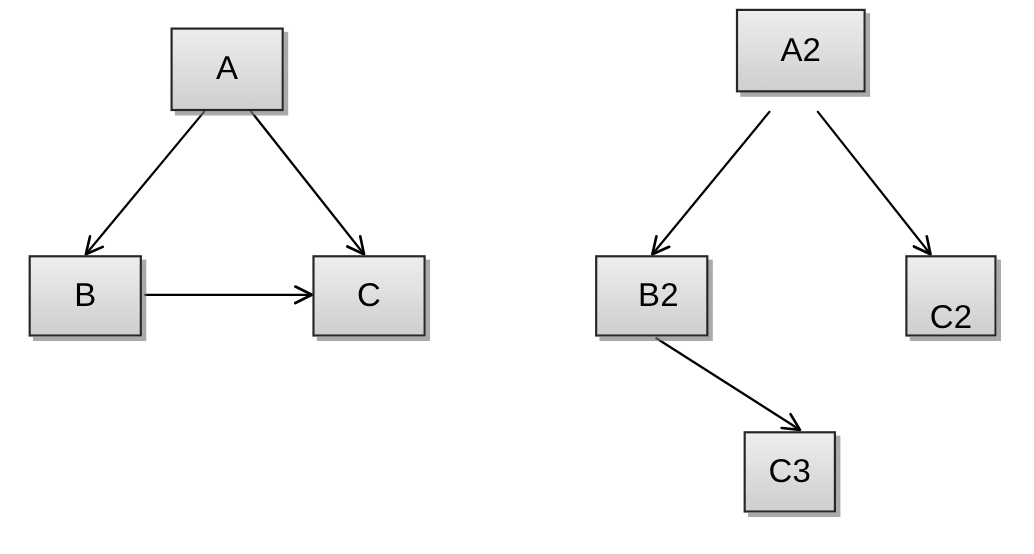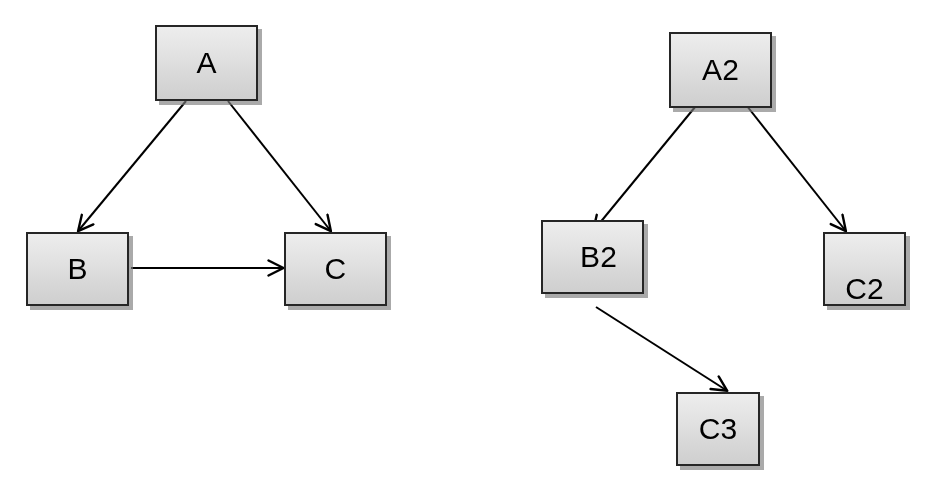--- a/index.html
+++ b/index.html
@@ -70,24 +70,24 @@
   <div id="nodes-layer">
       <div class="node" style="left: 155px; top: 25px; width: 103px; height: 76px;">
         <span class="node-label">A</span>
       </div>
       <div class="node" style="left: 26px; top: 232px; width: 103px; height: 74px;">
         <span class="node-label">B</span>
       </div>
       <div class="node" style="left: 284px; top: 232px; width: 103px; height: 74px;">
         <span class="node-label">C</span>
       </div>
-      <div class="node" style="left: 669px; top: 32px; width: 103px; height: 76px;">
+      <div class="node" style="left: 669px; top: 8px; width: 118px; height: 76px;">
         <span class="node-label">A2</span>
       </div>
-      <div class="node" style="left: 541px; top: 220px; width: 103px; height: 74px; padding-left: 12px;">
+      <div class="node" style="left: 541px; top: 232px; width: 103px; height: 74px; padding-left: 12px;">
         <span class="node-label">B2</span>
       </div>
       <div class="node" style="left: 823px; top: 232px; width: 83px; height: 74px; align-items: flex-end;">
         <span class="node-label">C2</span>
       </div>
       <div class="node" style="left: 676px; top: 392px; width: 84px; height: 74px;">
         <span class="node-label">C3</span>
       </div>
     </div>
 

